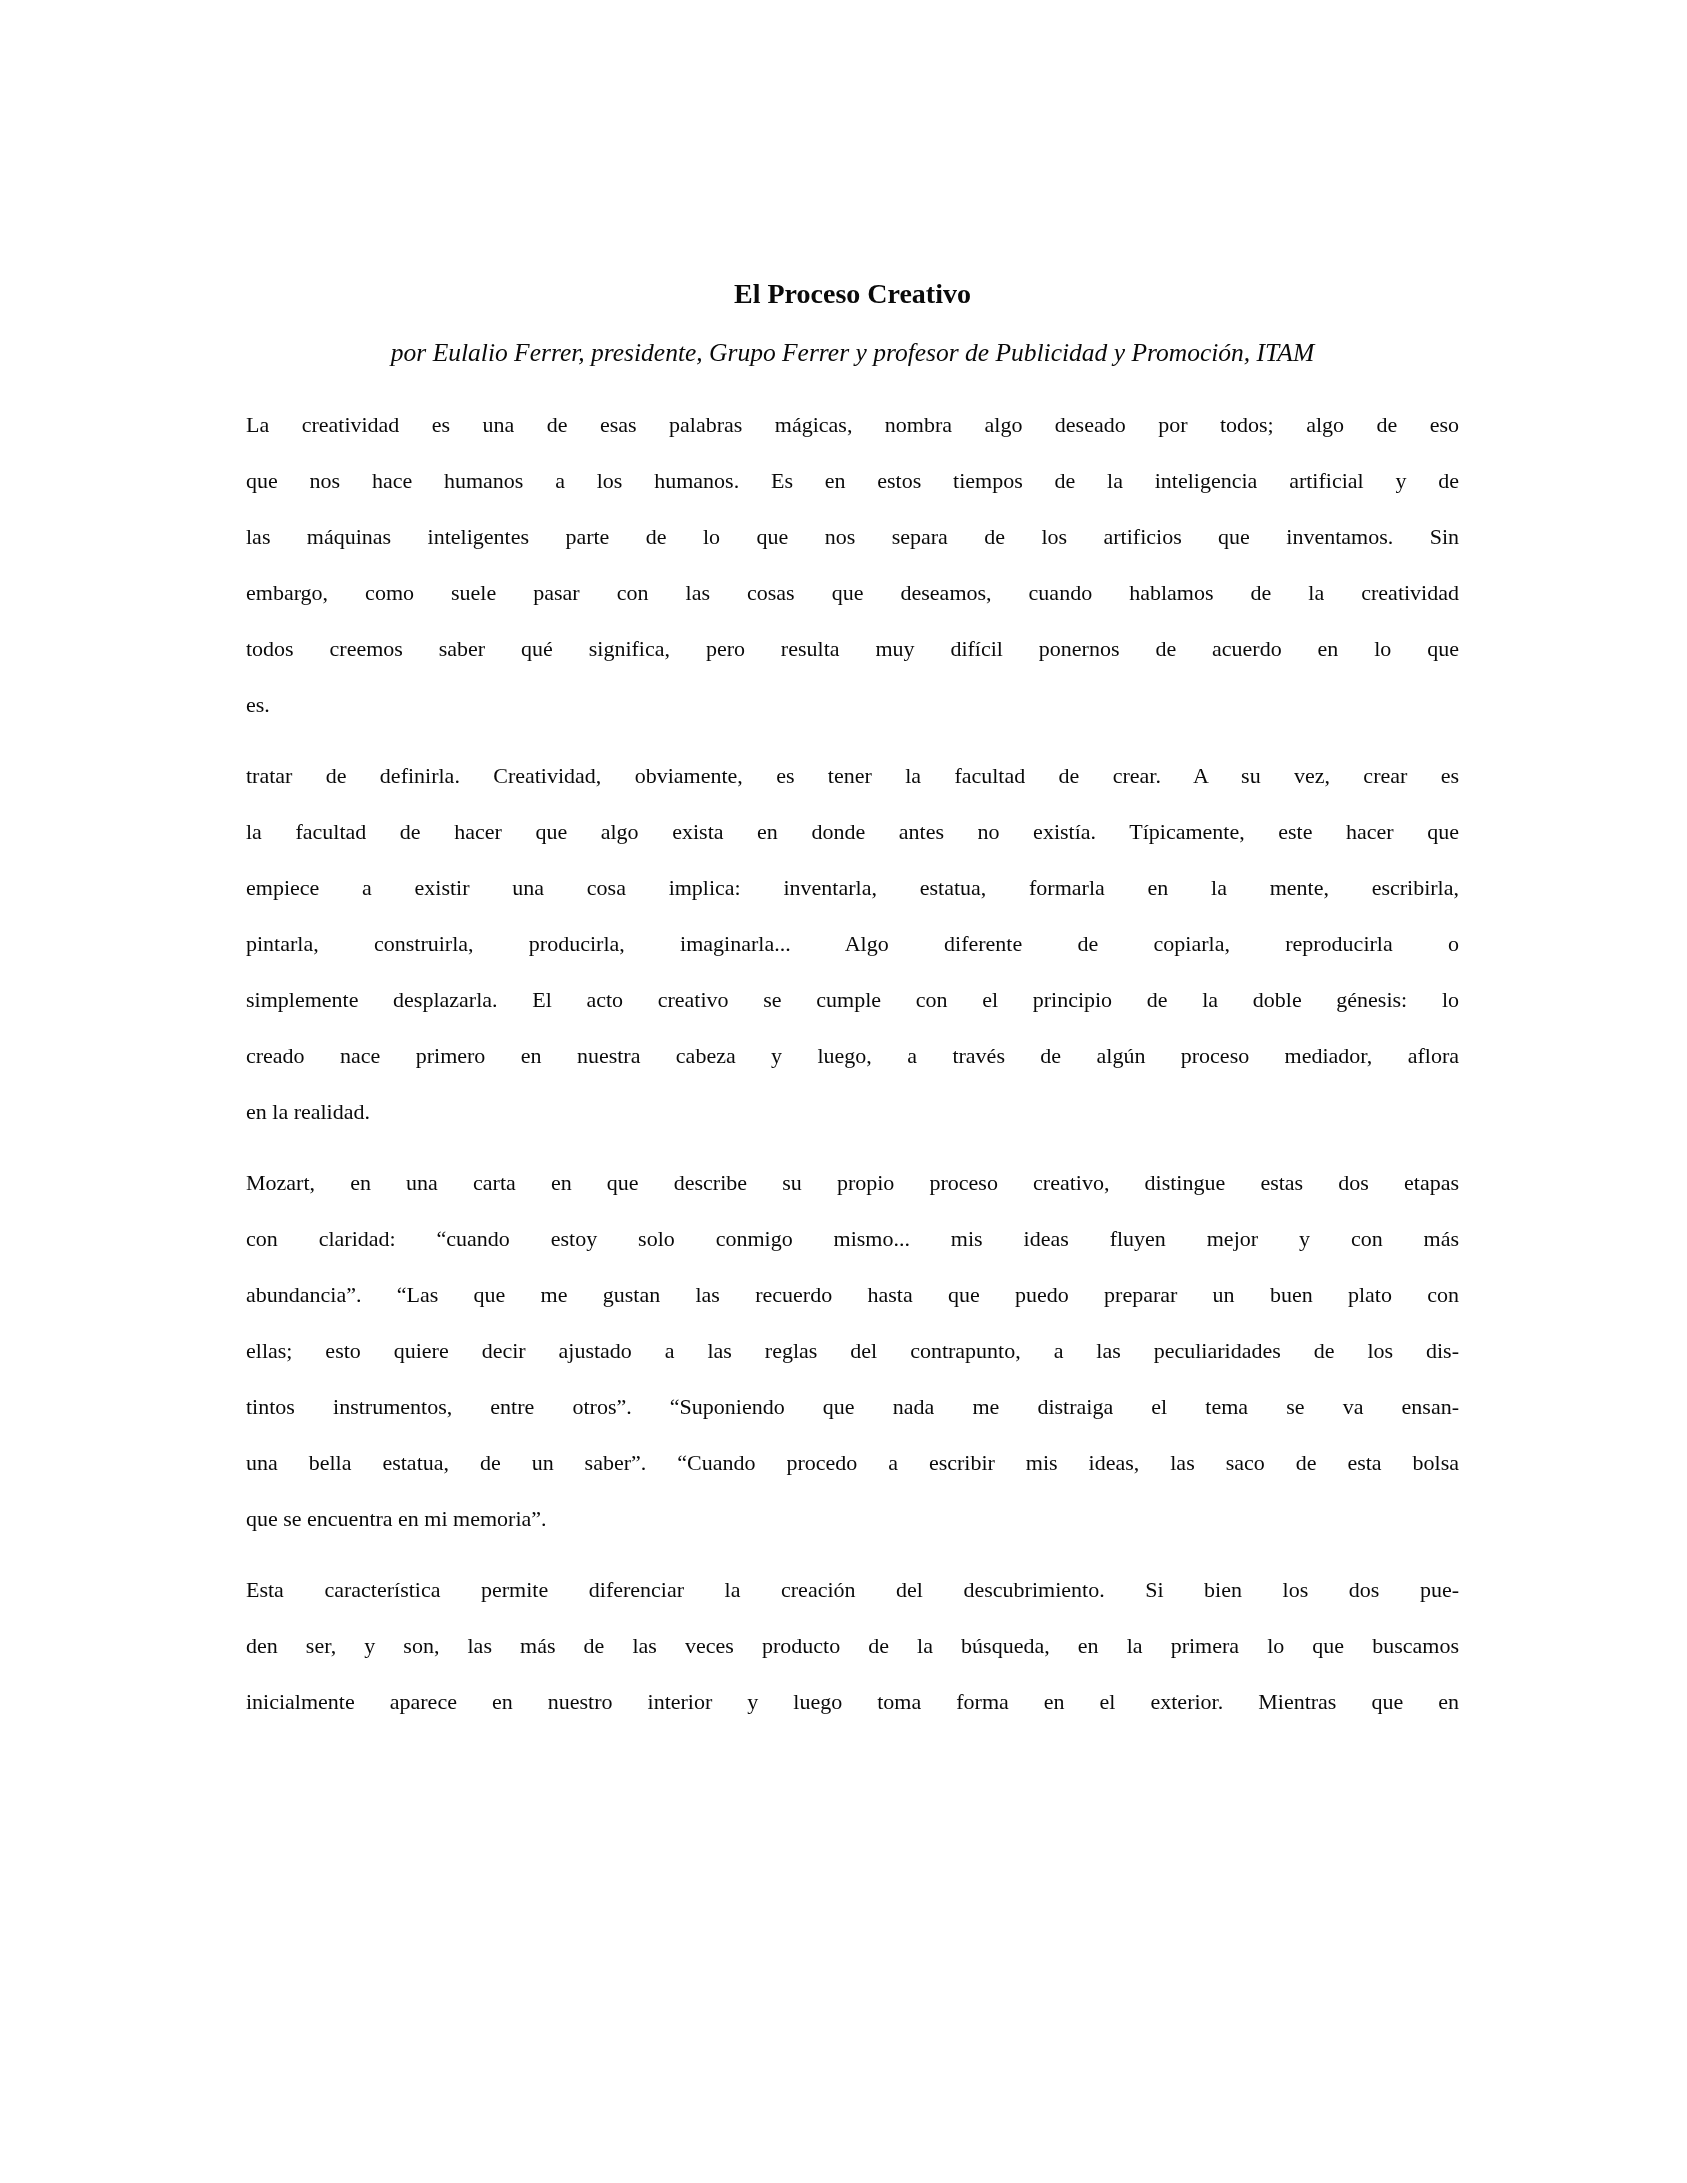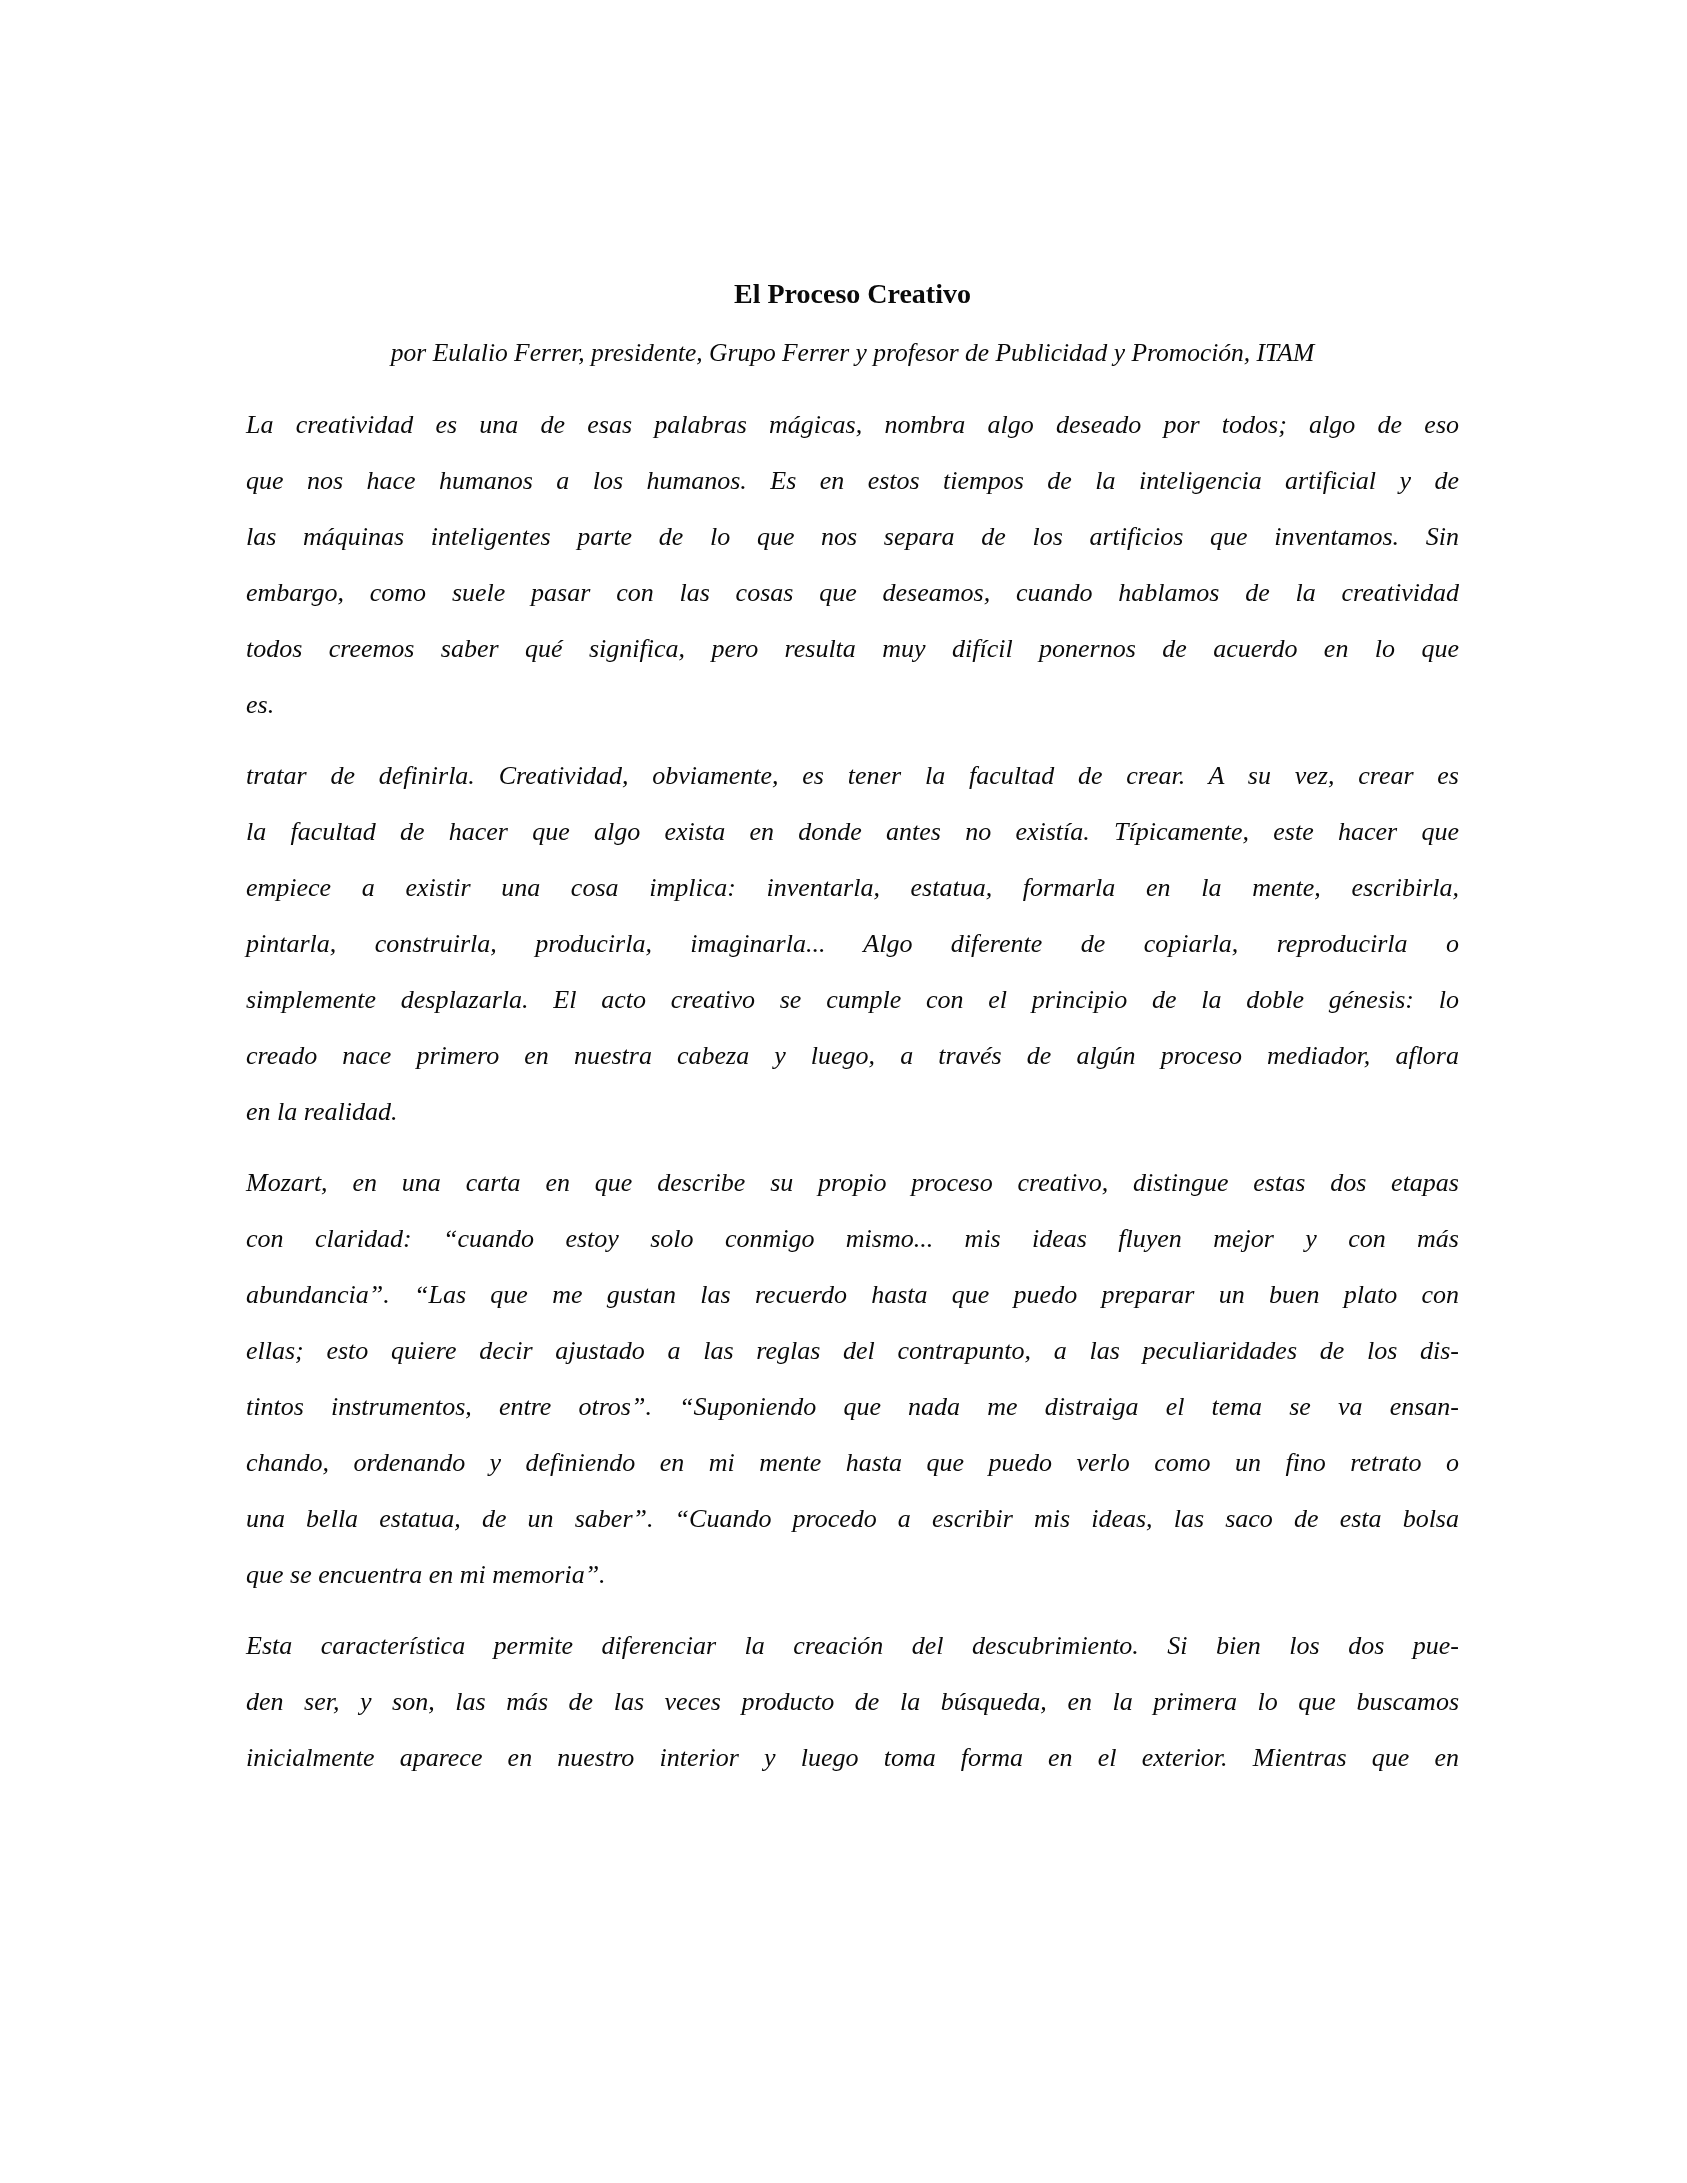--- a/index.html
+++ b/index.html
@@ -35,27 +35,26 @@
     text-align: center;
     font-style: italic;
     font-size: 25.5px;
     line-height: 36px;
     margin: 12px 0 26px 0;
   }
   .para {
     margin: 0 0 15px 0;
   }
   .line {
-    font-size: 26px;
+    font-size: 22px;
     line-height: 56px;
     height: 56px;
     text-align: justify;
     text-align-last: justify;
     white-space: nowrap;
-    font-style: italic;
   }
   .line-last {
     text-align: left;
     text-align-last: left;
   }
 </style>
 </head>
 <body>
 
 <div class="page">
@@ -83,21 +82,20 @@
       <div class="line">creado nace primero en nuestra cabeza y luego, a través de algún proceso mediador, aflora</div>
       <div class="line line-last">en la realidad.</div>
     </div>
 
     <div class="para">
       <div class="line">Mozart, en una carta en que describe su propio proceso creativo, distingue estas dos etapas</div>
       <div class="line">con claridad: “cuando estoy solo conmigo mismo... mis ideas fluyen mejor y con más</div>
       <div class="line">abundancia”. “Las que me gustan las recuerdo hasta que puedo preparar un buen plato con</div>
       <div class="line">ellas; esto quiere decir ajustado a las reglas del contrapunto, a las peculiaridades de los dis-</div>
       <div class="line">tintos instrumentos, entre otros”. “Suponiendo que nada me distraiga el tema se va ensan-</div>
-      <div class="line">chando, ordenando y definiendo en mi mente hasta que puedo verlo como un fino retrato o</div>
       <div class="line">una bella estatua, de un saber”. “Cuando procedo a escribir mis ideas, las saco de esta bolsa</div>
       <div class="line line-last">que se encuentra en mi memoria”.</div>
     </div>
 
     <div class="para">
       <div class="line">Esta característica permite diferenciar la creación del descubrimiento. Si bien los dos pue-</div>
       <div class="line">den ser, y son, las más de las veces producto de la búsqueda, en la primera lo que buscamos</div>
       <div class="line">inicialmente aparece en nuestro interior y luego toma forma en el exterior. Mientras que en</div>
     </div>
 

